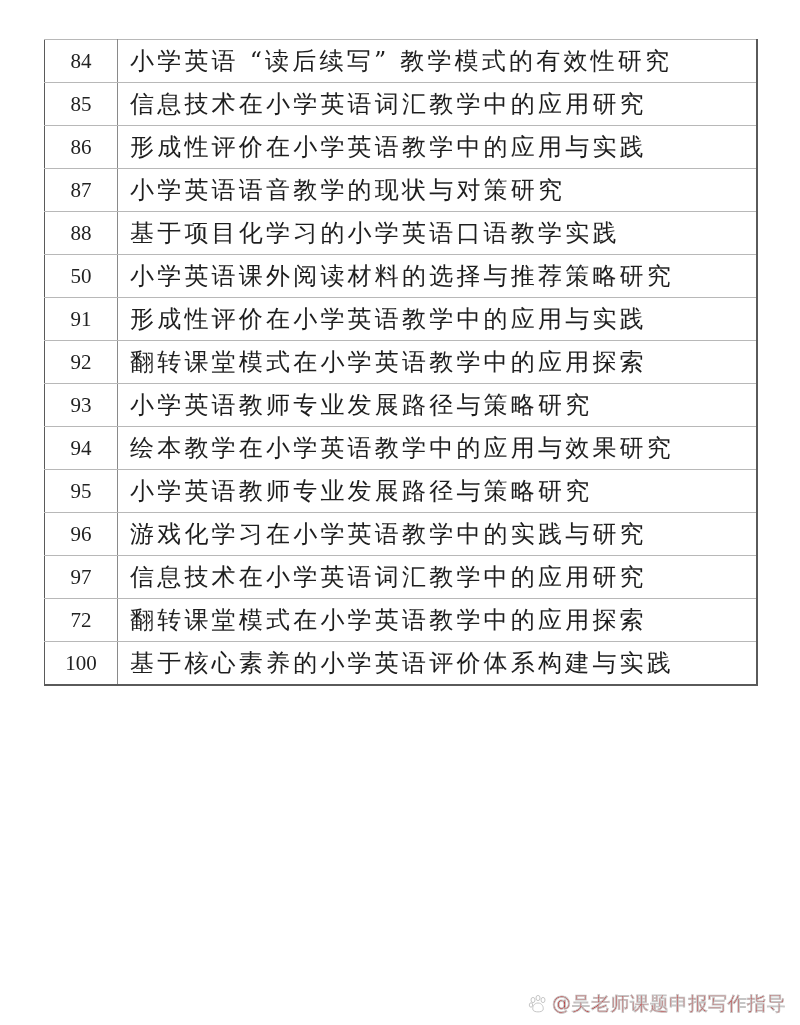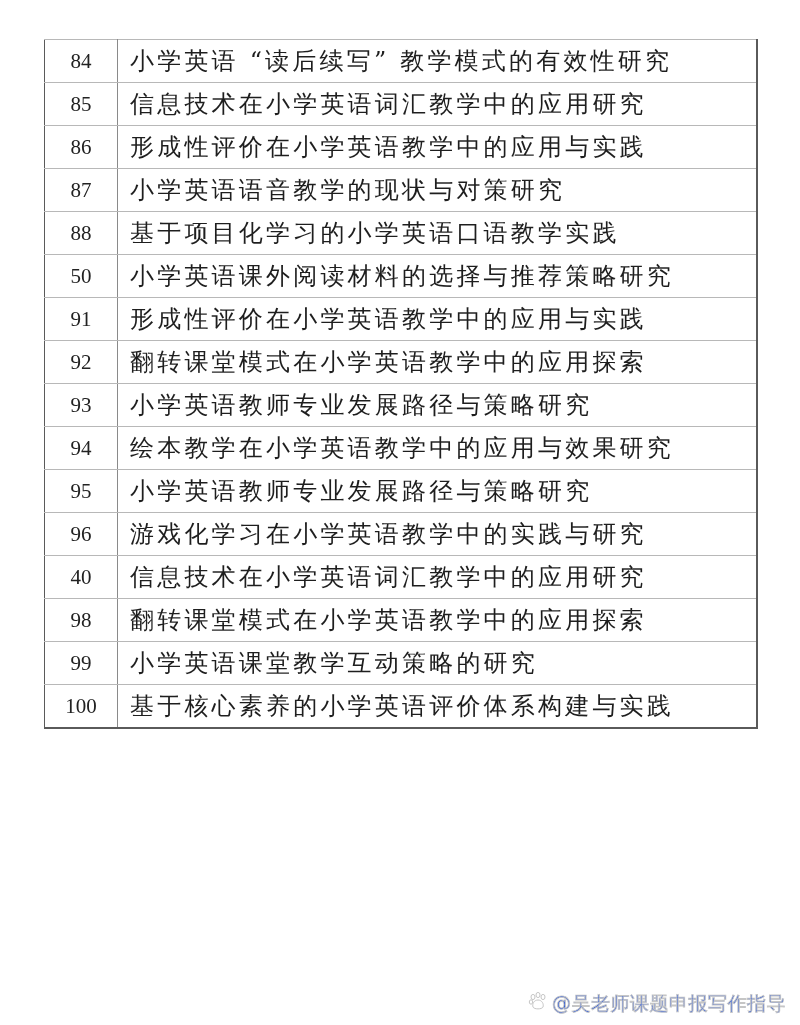--- a/index.html
+++ b/index.html
@@ -55,25 +55,25 @@
       padding-left: 12px;
       font-size: 24px;
       letter-spacing: 3.2px;
       color: #1e1e1e;
     }
     .watermark {
       position: absolute;
       right: 14px;
       bottom: 8px;
       display: flex;
-      align-items: flex-start;
+      align-items: center;
       gap: 4px;
       font-family: "DejaVu Sans", "Liberation Sans", sans-serif;
       font-size: 19px;
-      color: #1d4ed8;
+      color: #b91c1c;
       -webkit-text-stroke: 0.9px #c6c6c6;
       letter-spacing: 0.5px;
     }
     .watermark .paw {
       width: 20px; height: 20px;
       display: inline-block;
     }
   </style>
 </head>
 <body>
@@ -127,30 +127,26 @@
         </tr>
       <tr>
           <td class="num">95</td>
           <td class="title">小学英语教师专业发展路径与策略研究</td>
         </tr>
       <tr>
           <td class="num">96</td>
           <td class="title">游戏化学习在小学英语教学中的实践与研究</td>
         </tr>
       <tr>
-          <td class="num">40</td>
+          <td class="num">97</td>
           <td class="title">信息技术在小学英语词汇教学中的应用研究</td>
         </tr>
       <tr>
-          <td class="num">98</td>
+          <td class="num">72</td>
           <td class="title">翻转课堂模式在小学英语教学中的应用探索</td>
-        </tr>
-      <tr>
-          <td class="num">99</td>
-          <td class="title">小学英语课堂教学互动策略的研究</td>
         </tr>
       <tr>
           <td class="num">100</td>
           <td class="title">基于核心素养的小学英语评价体系构建与实践</td>
         </tr>
     </tbody>
   </table>
 
   <div class="watermark">
     <span class="paw">

